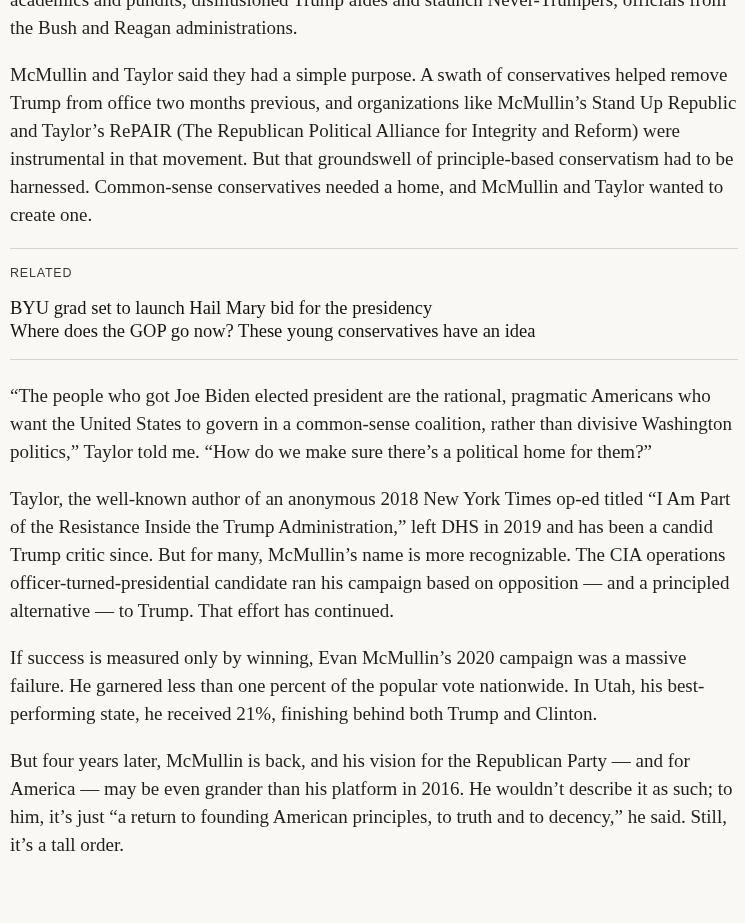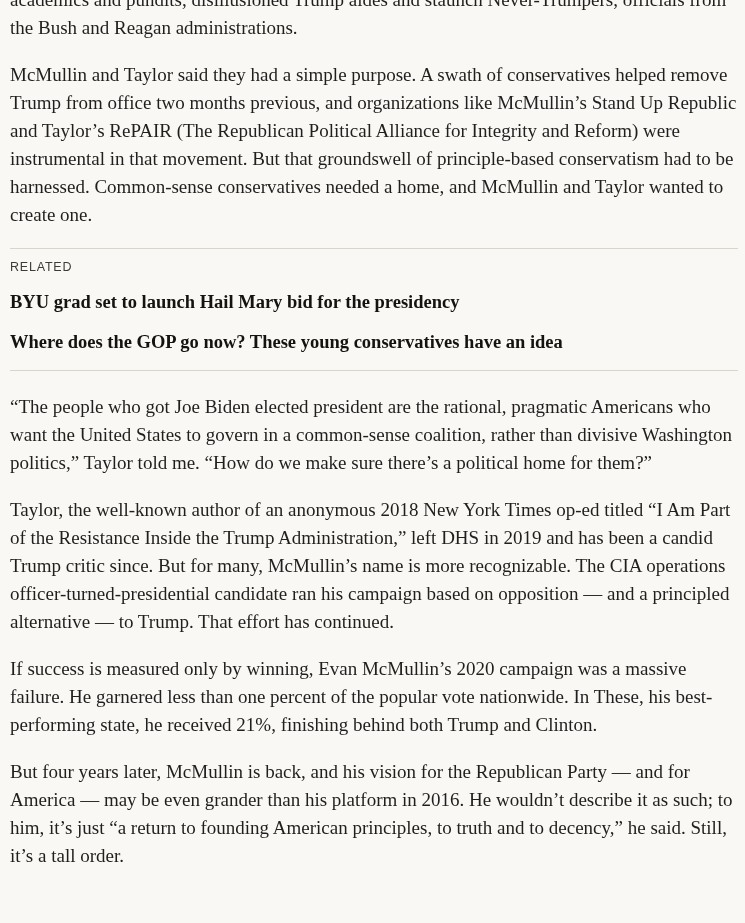--- a/index.html
+++ b/index.html
@@ -32,40 +32,40 @@
     color: inherit;
     text-decoration-thickness: 1px;
     text-decoration-color: #211f1e;
     text-underline-offset: 4px;
     cursor: pointer;
   }
   .related-box {
     border-top: 1px solid #d8d4ce;
     border-bottom: 1px solid #d8d4ce;
     margin: 15px 0 22px 0;
-    padding: 11px 0 16px 0;
+    padding: 17px 0 16px 0;
   }
   .related-label {
     font-family: "Liberation Sans", sans-serif;
     font-size: 12.5px;
     line-height: 15px;
     letter-spacing: 0.8px;
     color: #3d3b39;
   }
   a.related-item {
     display: block;
     font-size: 18.5px;
-    font-weight: bold;
+    font-weight: normal;
     line-height: 23px;
     color: #151310;
     text-decoration: none;
     cursor: pointer;
   }
   a.related-item.first { margin-top: 16px; }
-  a.related-item.second { margin-top: 17px; }
+  a.related-item.second { }
 </style>
 </head>
 <body>
 
 <div class="viewport">
   <div class="article">
 
     <p class="body-para clipped-top">
       <span>academics and pundits, disillusioned Trump aides and staunch Never-Trumpers, officials from the Bush and Reagan administrations.</span>
     </p>
@@ -77,20 +77,20 @@
       <a class="related-item first">BYU grad set to launch Hail Mary bid for the presidency</a>
       <a class="related-item second">Where does the GOP go now? These young conservatives have an idea</a>
     </div>
 
     <p class="body-para">
       <span>“The people who got Joe Biden elected president are the rational, pragmatic Americans who want the United States to govern in a common-sense coalition, rather than divisive Washington politics,” Taylor told me. “How do we make sure there’s a political home for them?”</span>
     </p>
 
     <p class="body-para"><span>Taylor, the well-known author of an anonymous 2018 New York Times op-ed titled “</span><a class="inline-link">I Am Part of the Resistance Inside the Trump Administration</a><span>,” left DHS in 2019 and has been a candid Trump critic since. But for many, McMullin’s name is more recognizable. The CIA operations officer-turned-presidential candidate ran his campaign based on opposition — and a principled alternative — to Trump. That effort has continued.</span></p>
 
-    <p class="body-para"><span>If success is measured only by winning, Evan McMullin’s 2020 campaign was a massive failure. He garnered less than one percent of the popular vote nationwide. </span><a class="inline-link">In These</a><span>, his best-performing state, he received 21%, finishing behind both Trump and Clinton.</span></p>
+    <p class="body-para"><span>If success is measured only by winning, Evan McMullin’s 2020 campaign was a massive failure. He garnered less than one percent of the popular vote nationwide. </span><a class="inline-link">In Utah</a><span>, his best-performing state, he received 21%, finishing behind both Trump and Clinton.</span></p>
 
     <p class="body-para">
       <span>But four years later, McMullin is back, and his vision for the Republican Party — and for America — may be even grander than his platform in 2016. He wouldn’t describe it as such; to him, it’s just “a return to founding American principles, to truth and to decency,” he said. Still, it’s a tall order.</span>
     </p>
 
   </div>
 </div>
 
 </body></html>

